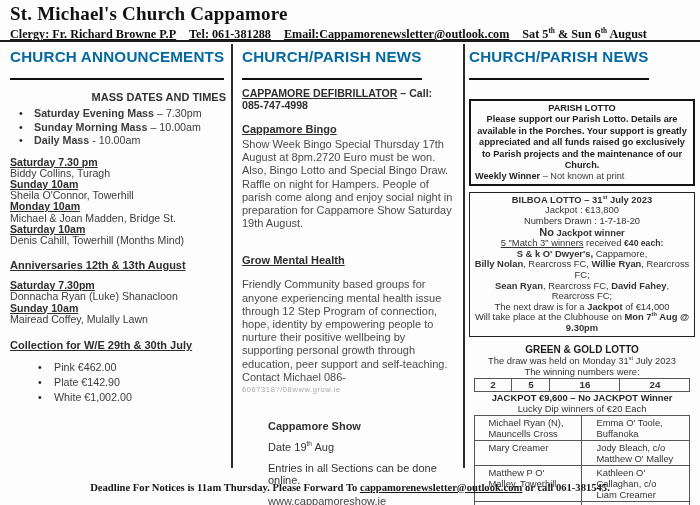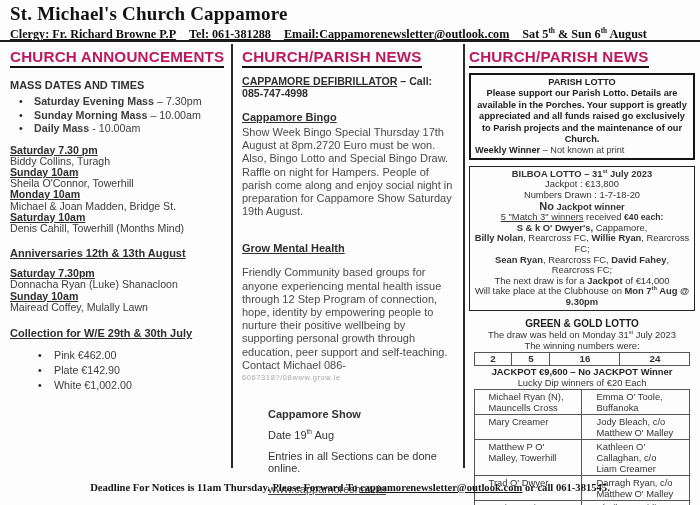--- a/index.html
+++ b/index.html
@@ -17,24 +17,24 @@
   .hdr-line2 .seg{margin-right:13px;}
   .rule-top{position:absolute;left:0;top:40px;width:700px;height:2px;background:#1c1c1c;}
   .vdiv{position:absolute;top:44px;height:424px;width:1.6px;background:#2a2a2a;}
   .vd1{left:231px;}
   .vd2{left:463px;}
   
   .col{position:absolute;top:48px;}
   .col1{left:10px;width:216px;}
   .col2{left:242px;width:213px;}
   .col3{left:469px;width:226px;}
-  .colhead{font-size:15.2px;font-weight:bold;color:#be185d;border-bottom:2.2px solid #101010;
-    display:inline-block;padding-bottom:1px;letter-spacing:.2px;}
-  
-  .mass-head{margin-top:11px;font-size:11px;font-weight:bold;color:#333;}
+  .colhead{font-size:15.2px;font-weight:bold;color:#0369a1;border-bottom:2.2px solid #101010;
+    display:inline-block;padding-bottom:13px;letter-spacing:.2px;}
+  
+  .mass-head{margin-top:11px;font-size:11px;font-weight:bold;color:#333;text-align:right;}
   .blt{position:relative;padding-left:24px;font-size:10.7px;line-height:13.5px;color:#3c3c3c;}
   .blt::before{content:"•";position:absolute;left:9px;color:#222;}
   .mass-list{margin-top:4px;}
   .rip{margin-top:10px;font-size:11px;font-weight:bold;color:#333;}
   .ann-title{margin-top:13px;font-size:11px;font-weight:bold;text-decoration:underline;color:#2e2e2e;}
   .ann-block{margin-top:9px;font-size:10.6px;line-height:11.2px;color:#3c3c3c;}
   .ann-day{font-weight:bold;text-decoration:underline;color:#2e2e2e;}
   .coll-title{margin-top:14px;font-size:11px;font-weight:bold;text-decoration:underline;color:#2e2e2e;}
   .coll-list{margin-top:9px;}
   .coll-list .blt{padding-left:44px;line-height:15px;}
@@ -44,21 +44,21 @@
   .sec-title{margin-top:12px;font-size:11px;font-weight:bold;text-decoration:underline;color:#2e2e2e;}
   .para{margin-top:3px;font-size:11px;line-height:13.2px;color:#4a4a4a;white-space:pre-line;}
   .grow-title{margin-top:24px;}
   .grow-para{margin-top:12px;}
   .faded{margin-top:1px;font-size:7.5px;color:#a8a8a8;letter-spacing:.6px;}
   .show-block{margin-top:26px;margin-left:26px;font-size:11px;color:#333;}
   .show-block>div{margin-bottom:9px;}
   .show-title{font-weight:bold;}
   .link{text-decoration:underline;color:#444;}
   
-  .box1{margin-top:5px;border:2px solid #141414;padding:2px 4px 1px;font-size:9.2px;
+  .box1{margin-top:19px;border:2px solid #141414;padding:2px 4px 1px;font-size:9.2px;
     line-height:11.4px;font-weight:bold;color:#222;text-align:center;}
   .box1 .winner{text-align:left;}
   .box1 .winner .nrm{font-weight:normal;color:#3a3a3a;}
   .box2{margin-top:6px;border:1.4px solid #222;padding:2px 3px;font-size:9.4px;
     line-height:10.6px;color:#333;text-align:center;}
   .box2 .big{font-size:11px;font-weight:bold;}
   .box2 .sm{font-size:8.6px;font-weight:bold;}
   .gg{margin-top:7px;text-align:center;font-size:9.4px;line-height:11px;color:#333;}
   .gg-title{font-size:10px;font-weight:bold;color:#1c1c1c;}
   .num-table{width:96%;margin:1px auto 0;border-collapse:collapse;}

